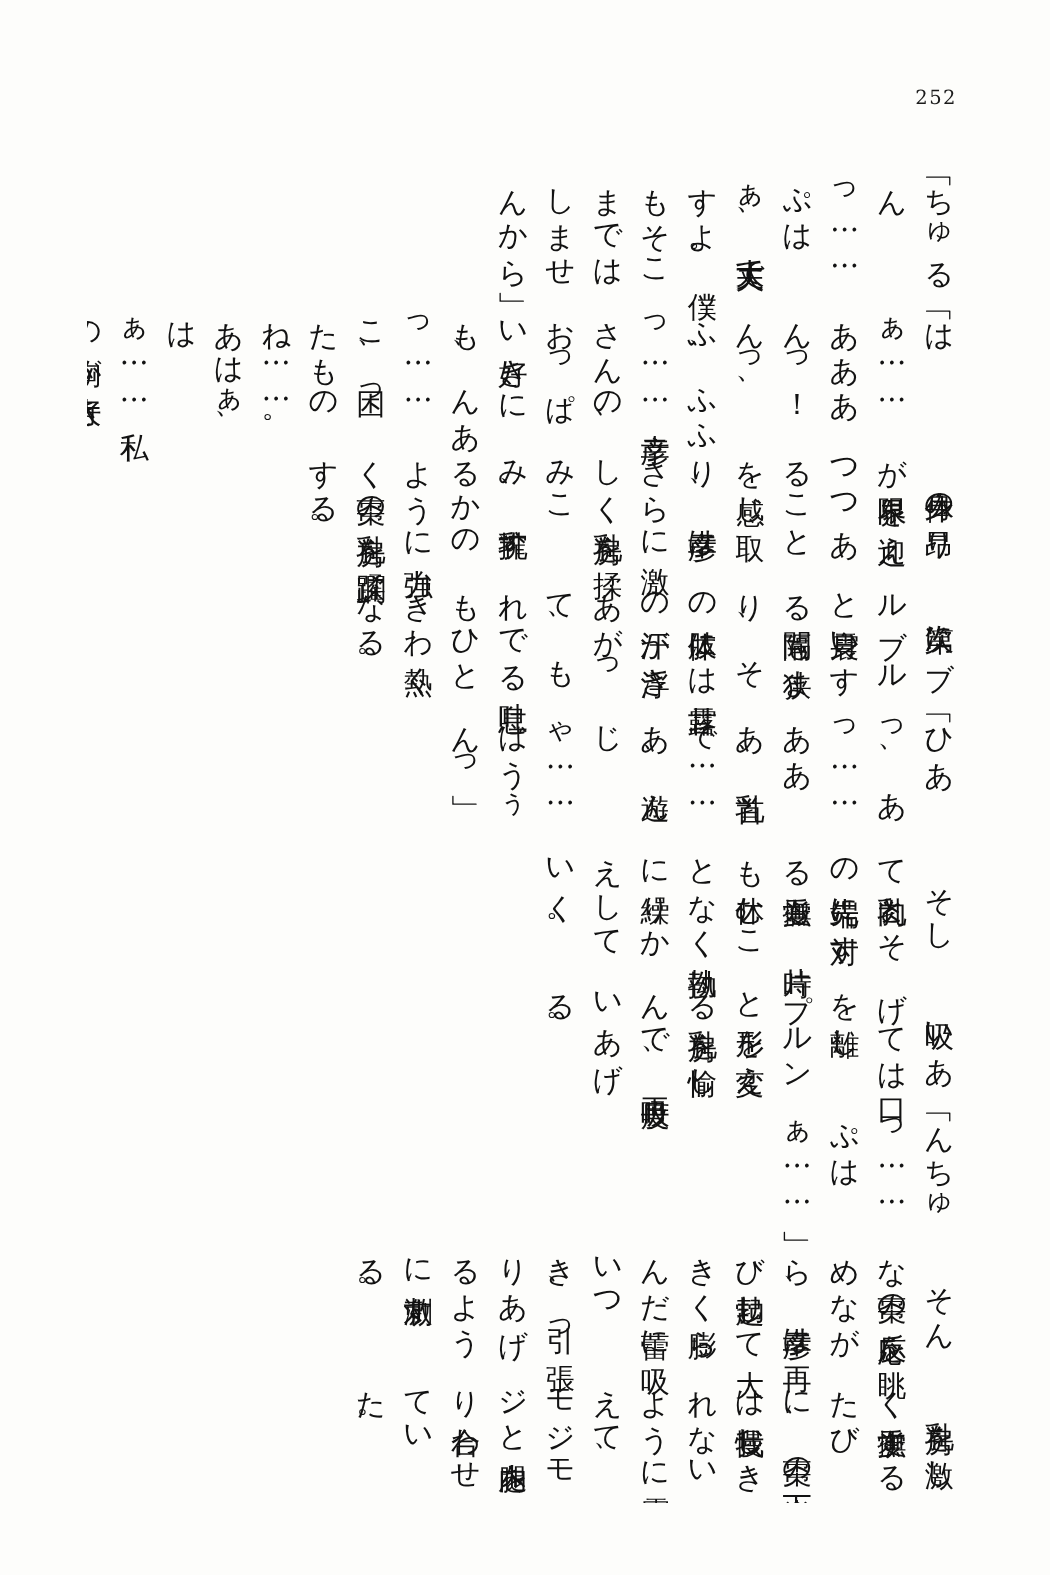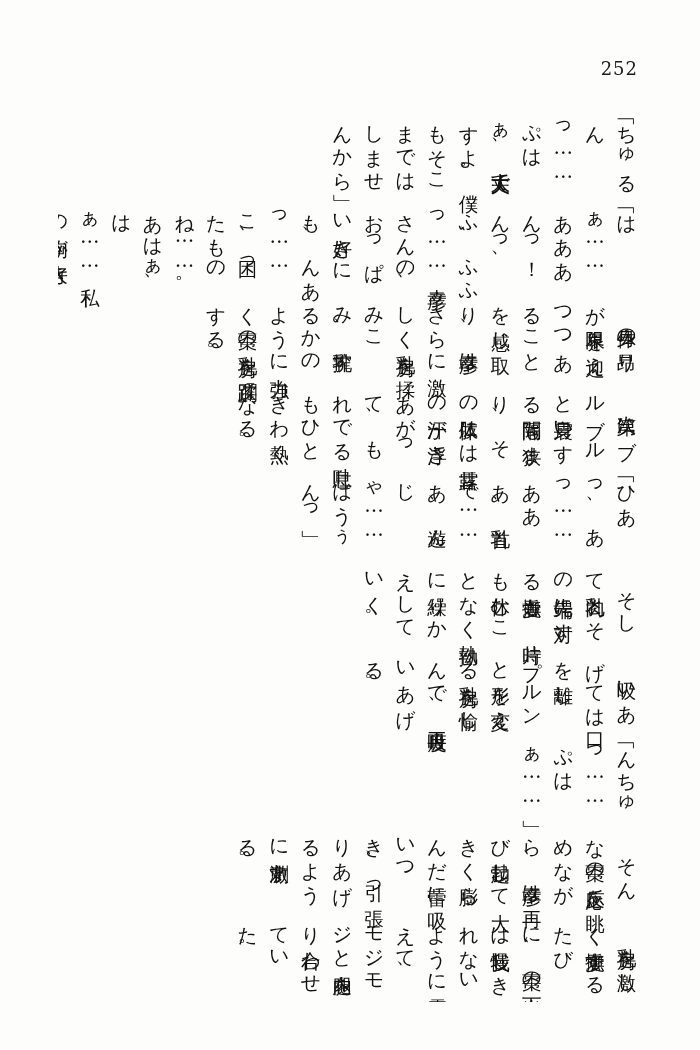--- a/index.html
+++ b/index.html
@@ -18,21 +18,21 @@
     position: relative;
     width: 700px;
     height: 1050px;
     background: #fdfdfb;
     box-sizing: border-box;
   }
   .page-number {
     position: absolute;
     top: 58px;
     right: 62px;
-    font-size: 18px;
+    font-size: 13px;
     letter-spacing: 1px;
     color: #1a1a1a;
     font-family: "DejaVu Serif", "Liberation Serif", serif;
   }
   .body-text {
     position: absolute;
     top: 112px;
     right: 58px;
     left: 58px;
     bottom: 48px;

